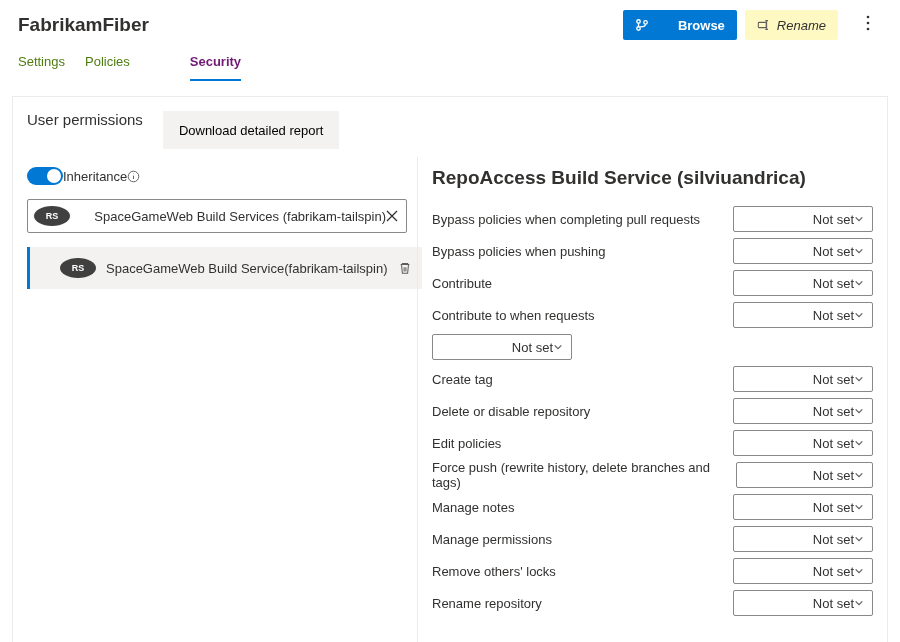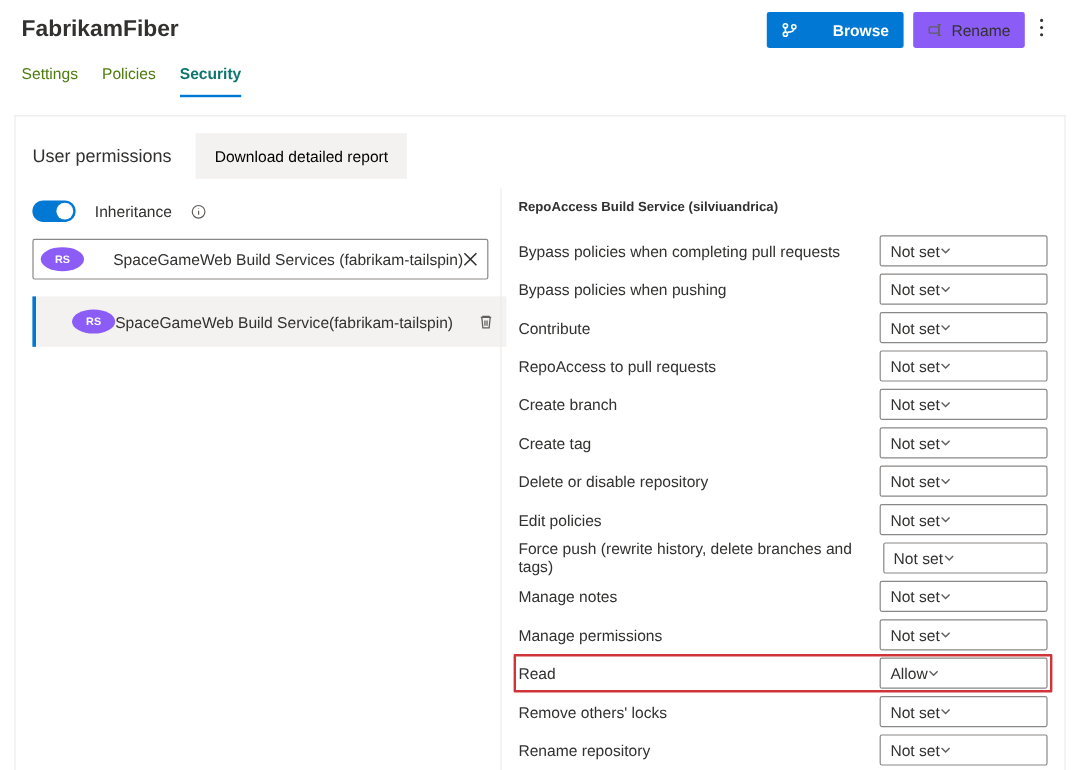--- a/index.html
+++ b/index.html
@@ -36,23 +36,24 @@
     }
     .btn-primary {
       background: #0078d4;
       color: #fff;
       font-weight: 600;
       margin-right: 8px;
       gap: 23px;
     }
     .btn-primary svg { margin-right: 6px; }
     .btn-secondary {
-      background: #8b5cf6;
+      background: #fef9c3;
       color: #323130;
-      margin-right: 0;
+      margin-right: 16px;
+      font-style: italic;
     }
     .btn-secondary svg { margin-right: 6px; }
     .overflow-btn {
       background: transparent;
       border: none;
       width: 28px;
       height: 30px;
       cursor: pointer;
       color: #323130;
       font-size: 16px;
@@ -65,34 +66,34 @@
       border-bottom: 1px solid #fff;
     }
     .tab {
       padding-bottom: 10px;
       font-size: 13px;
       color: #4d7c0f;
       cursor: pointer;
       border-bottom: 2px solid transparent;
     }
     .tab.active {
-      color: #0f766e;
+      color: #701a75;
       font-weight: 600;
       border-bottom-color: #0078d4;
+      margin-left: 40px;
     }
     
     .panel {
       margin: 14px 12px 0 12px;
       border: 1px solid #edebe9;
       border-bottom: none;
       height: 560px;
     }
     .panel-head {
       display: flex;
-      align-items: center;
       padding: 14px 14px 8px 14px;
     }
     .panel-head h2 {
       font-size: 15px;
       font-weight: 400;
       margin-right: 20px;
     }
     .report-btn {
       background: #f3f2f1;
       border: none;
@@ -106,21 +107,21 @@
       height: 510px;
     }
     
     .left-col {
       width: 404px;
       padding: 10px 0 0 14px;
     }
     .inh-row {
       display: flex;
       align-items: center;
-      gap: 16px;
+      gap: 0;
       margin-bottom: 14px;
     }
     .toggle {
       width: 36px;
       height: 18px;
       background: #0078d4;
       border-radius: 9px;
       position: relative;
       cursor: pointer;
     }
@@ -144,27 +145,28 @@
       border-radius: 2px;
       height: 34px;
       padding: 0 8px 0 6px;
       width: 380px;
       background: #fff;
     }
     .avatar {
       width: 36px;
       height: 20px;
       border-radius: 50%;
-      background: #8b5cf6;
+      background: #404040;
       color: #fff;
       font-size: 9px;
       font-weight: 600;
       display: inline-flex;
       align-items: center;
       justify-content: center;
+      margin-right: 10px;
       flex-shrink: 0;
     }
     .search-text {
       flex-grow: 1;
       font-size: 13px;
       text-align: right;
     }
     .x-icon { cursor: pointer; color: #323130; }
     .result-row {
       display: flex;
@@ -183,21 +185,21 @@
     }
     .trash-icon { color: #605e5c; cursor: pointer; }
     
     .right-col {
       flex-grow: 1;
       border-left: 1px solid #edebe9;
       padding: 10px 10px 0 10px;
       overflow-y: auto;
     }
     .subject {
-      font-size: 11px;
+      font-size: 19px;
       font-weight: 600;
       margin: 0 0 14px 4px;
     }
     .perm-row {
       display: flex;
       align-items: center;
       height: 32px;
       padding-left: 2px;
       border: 2px solid transparent;
     }
@@ -210,21 +212,21 @@
       font-size: 13px;
     }
     .perm-select {
       width: 140px;
       height: 26px;
       border: 1px solid #8a8886;
       border-radius: 2px;
       background: #fff;
       display: flex;
       align-items: center;
-      justify-content: flex-start;
+      justify-content: flex-end;
       padding: 0 8px;
       font-size: 13px;
       cursor: pointer;
       margin-right: 2px;
     }
     .chev { color: #605e5c; }
   </style>
 </head>
 <body>
 
@@ -320,30 +322,29 @@
           <div class="perm-row">
             <div class="perm-label">Contribute</div>
             <div class="perm-select">
               <span>Not set</span>
               <svg width="10" height="10" viewBox="0 0 12 12" class="chev">
                 <path d="M2 4l4 4 4-4" fill="none" stroke="#605e5c" stroke-width="1.4"></path>
               </svg>
             </div>
           </div>
           <div class="perm-row">
-            <div class="perm-label">RepoAccess to pull requests</div>
-            <div class="perm-select">
-              <span>Not set</span>
-              <svg width="10" height="10" viewBox="0 0 12 12" class="chev">
-                <path d="M2 4l4 4 4-4" fill="none" stroke="#605e5c" stroke-width="1.4"></path>
-              </svg>
-            </div>
-          </div>
-          <div class="perm-row">
-            <div class="perm-label">Create branch</div>
+            <div class="perm-label">Contribute to when requests</div>
+            <div class="perm-select">
+              <span>Not set</span>
+              <svg width="10" height="10" viewBox="0 0 12 12" class="chev">
+                <path d="M2 4l4 4 4-4" fill="none" stroke="#605e5c" stroke-width="1.4"></path>
+              </svg>
+            </div>
+          </div>
+          <div class="perm-row">
             <div class="perm-select">
               <span>Not set</span>
               <svg width="10" height="10" viewBox="0 0 12 12" class="chev">
                 <path d="M2 4l4 4 4-4" fill="none" stroke="#605e5c" stroke-width="1.4"></path>
               </svg>
             </div>
           </div>
           <div class="perm-row">
             <div class="perm-label">Create tag</div>
             <div class="perm-select">
@@ -386,29 +387,20 @@
               <span>Not set</span>
               <svg width="10" height="10" viewBox="0 0 12 12" class="chev">
                 <path d="M2 4l4 4 4-4" fill="none" stroke="#605e5c" stroke-width="1.4"></path>
               </svg>
             </div>
           </div>
           <div class="perm-row">
             <div class="perm-label">Manage permissions</div>
             <div class="perm-select">
               <span>Not set</span>
-              <svg width="10" height="10" viewBox="0 0 12 12" class="chev">
-                <path d="M2 4l4 4 4-4" fill="none" stroke="#605e5c" stroke-width="1.4"></path>
-              </svg>
-            </div>
-          </div>
-          <div class="perm-row highlight">
-            <div class="perm-label">Read</div>
-            <div class="perm-select">
-              <span>Allow</span>
               <svg width="10" height="10" viewBox="0 0 12 12" class="chev">
                 <path d="M2 4l4 4 4-4" fill="none" stroke="#605e5c" stroke-width="1.4"></path>
               </svg>
             </div>
           </div>
           <div class="perm-row">
             <div class="perm-label">Remove others' locks</div>
             <div class="perm-select">
               <span>Not set</span>
               <svg width="10" height="10" viewBox="0 0 12 12" class="chev">

